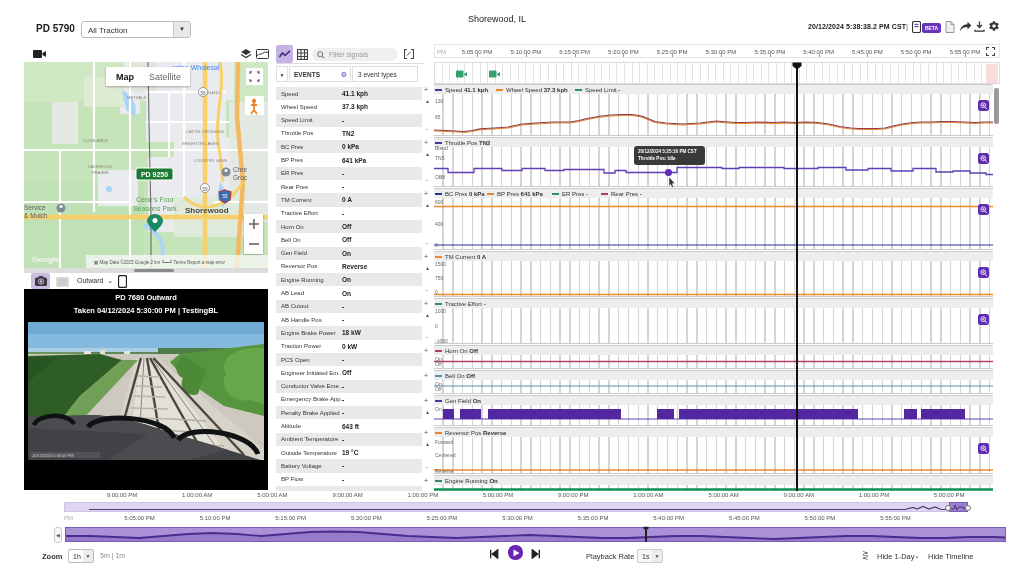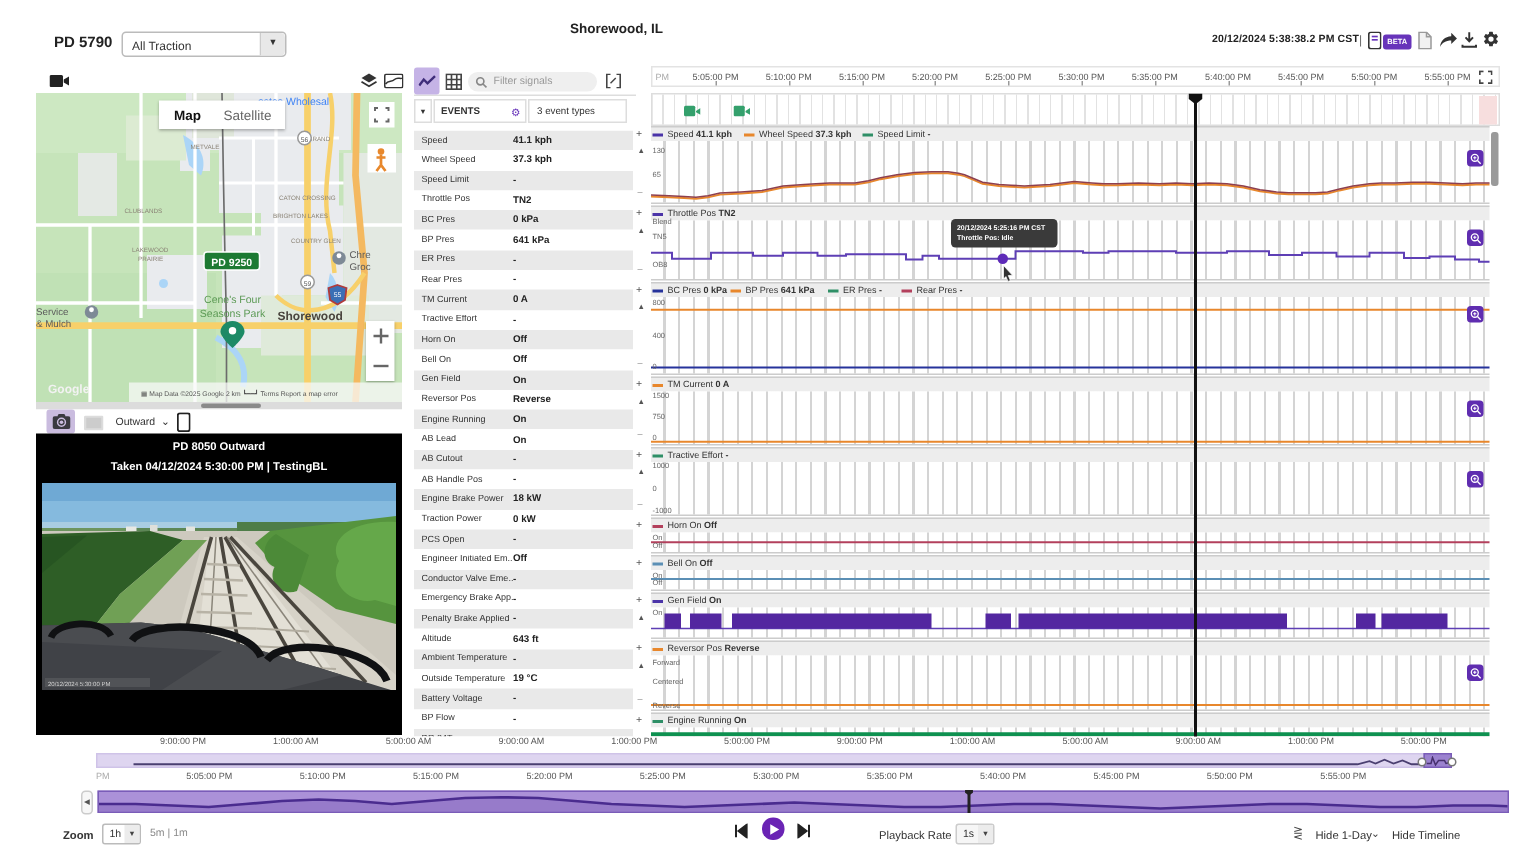--- a/index.html
+++ b/index.html
@@ -10,21 +10,21 @@
 </head>
 <body>
 <div id="app">
 
 <div class="abs" style="left:0;top:0;width:1024px;height:44px;background:#fff;">
   <div class="abs" style="left:36px;top:23px;font-size:10px;font-weight:bold;color:#222;">PD 5790</div>
   <div class="abs" style="left:81px;top:21px;width:110px;height:17px;background:#fff;border:1px solid #bbb;border-radius:3px;">
     <div class="abs" style="left:6px;top:4px;font-size:8px;color:#333;">All Traction</div>
     <div class="abs" style="right:0;top:0;width:17px;height:15px;background:#e8e8e8;border-left:1px solid #ccc;border-radius:0 3px 3px 0;text-align:center;font-size:6px;color:#333;line-height:15px;">▼</div>
   </div>
-  <div class="abs" style="left:380px;top:14px;width:234px;font-size:9px;font-weight:bold;color:#222;">Shorewood, IL</div>
+  <div class="abs" style="left:380px;top:14px;width:234px;text-align:center;font-size:9px;font-weight:normal;color:#222;">Shorewood, IL</div>
   <div class="abs" style="left:808px;top:23px;font-size:7px;font-weight:bold;color:#222;letter-spacing:0.1px;">20/12/2024 5:38:38.2 PM CST</div>
   <div class="abs" style="left:906px;top:22px;font-size:8px;color:#666;">|</div>
 
   <svg class="abs" style="left:912px;top:21px;" width="9" height="12" viewBox="0 0 9 12">
         <rect x="0.5" y="0.5" width="8" height="11" rx="1.5" fill="none" stroke="#333" stroke-width="1.1"></rect>
         <rect x="2.5" y="2.8" width="4" height="1.1" fill="#6734ba"></rect>
         <rect x="2.5" y="5" width="4" height="1.1" fill="#6734ba"></rect>
       </svg>
   <div class="abs" style="left:922px;top:22.5px;width:19px;height:10px;background:#6734ba;border-radius:2px;color:#fff;font-size:5px;font-weight:bold;text-align:center;line-height:10px;">BETA</div>
 
@@ -152,21 +152,21 @@
         <rect x="0" y="0" width="13" height="10" rx="1" fill="#dcdcdc"></rect>
         <rect x="1.5" y="1.5" width="10" height="7" fill="#cccccc"></rect>
       </svg>
   <div class="abs" style="left:53px;top:4px;font-size:7px;color:#333;">Outward &nbsp;⌄</div>
   <svg class="abs" style="left:94px;top:2px;" width="9" height="13" viewBox="0 0 9 13">
         <rect x="0.5" y="0.5" width="8" height="12" rx="1.5" fill="none" stroke="#222" stroke-width="1.3"></rect>
       </svg>
 </div>
 
 <div class="abs" style="left:24px;top:289px;width:244px;height:201px;background:#000;">
-  <div class="abs" style="left:0;top:4px;width:244px;text-align:center;font-size:7.5px;font-weight:bold;color:#fff;">PD 8050 Outward</div>
+  <div class="abs" style="left:0;top:4px;width:244px;text-align:center;font-size:7.5px;font-weight:bold;color:#fff;">PD 7680 Outward</div>
   <div class="abs" style="left:0;top:17px;width:244px;text-align:center;font-size:7.5px;font-weight:bold;color:#fff;">Taken 04/12/2024 5:30:00 PM | TestingBL</div>
   <div class="abs" style="left:4px;top:33px;width:236px;height:138px;" id="photo"><svg width="236" height="138" viewBox="0 0 236 138">
           <rect width="236" height="40" fill="#85bade"></rect>
           <rect width="236" height="12" fill="#6fa9d4"></rect>
           <rect y="26" width="236" height="12" fill="#a9cde2"></rect>
           <rect x="0" y="30" width="236" height="8" fill="#5d8756"></rect>
           <rect x="130" y="26" width="106" height="14" fill="#4e7d48"></rect>
           <rect x="0" y="30" width="60" height="6" fill="#6d955f"></rect>
           <rect x="56" y="29" width="7" height="4" fill="#e8e8e2"></rect>
           <rect x="72" y="28" width="5" height="5" fill="#dfdfd9"></rect>

